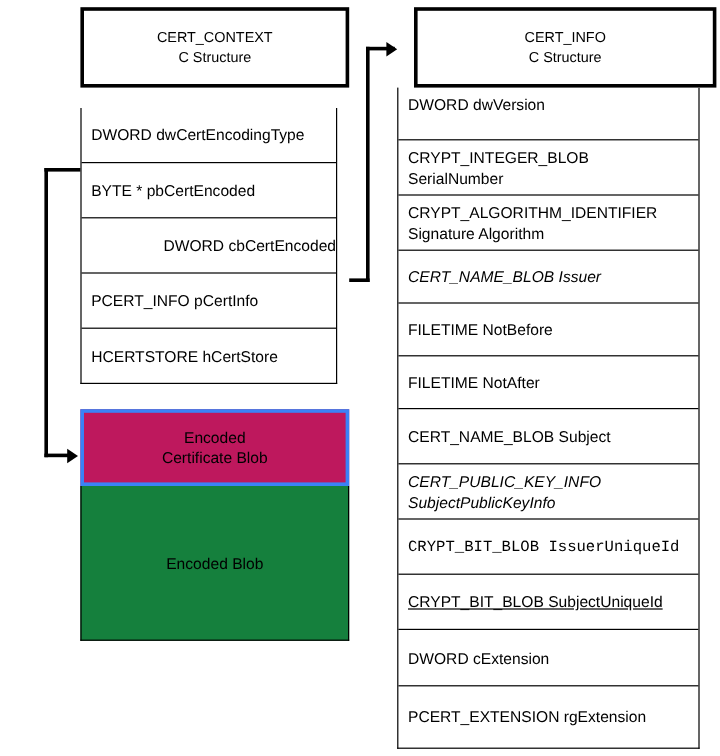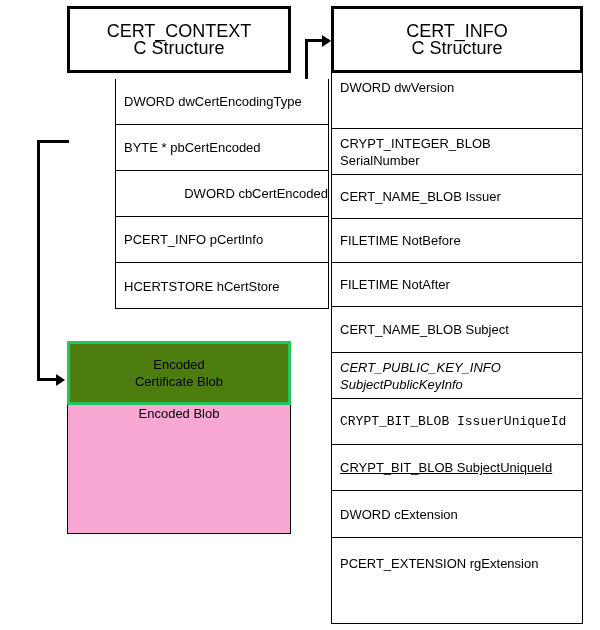--- a/index.html
+++ b/index.html
@@ -10,21 +10,21 @@
     -webkit-font-smoothing:none;
   }
   .diagram{position:absolute;inset:0;}
 
   .struct-header{
     position:absolute;box-sizing:border-box;
     border:3px solid #000;
     background:#fff;
     display:flex;align-items:center;justify-content:center;
     text-align:center;
-    font-size:18px;line-height:17px;
+    font-size:12px;line-height:17px;
     z-index:3;
   }
 
   .struct-rows{
     position:absolute;box-sizing:border-box;
     border:1px solid #000;
     border-top:none;
     background:#fff;
     z-index:2;
   }
@@ -35,30 +35,30 @@
     font-size:13px;
     line-height:17px;
     overflow:hidden;
   }
   .row:last-child{border-bottom:none;}
   .row.one-line{display:flex;align-items:center;padding-top:0;padding-left:8px;}
 
   
   .blob-header{
     position:absolute;box-sizing:border-box;
-    border:3px solid #22c55e;background:#4d7c0f;
+    border:3px solid #3b82f6;background:#be185d;
     display:flex;align-items:center;justify-content:center;
     text-align:center;font-size:13px;line-height:17px;
     z-index:3;
   }
   .blob-body{
     position:absolute;box-sizing:border-box;
     border:1px solid #000;border-top:none;
-    background:#f9a8d4;
-    display:flex;justify-content:center;
+    background:#15803d;
+    display:flex;align-items:center;justify-content:center;
     font-size:13px;line-height:17px;
     z-index:2;
   }
 
   
   .conn{position:absolute;background:#000;z-index:1;}
   .conn-h{height:3px;}
   .conn-v{width:3px;}
   .arrow-right{
     position:absolute;width:0;height:0;
@@ -73,54 +73,58 @@
 
 <div class="diagram">
 
   <div class="struct-header" style="left:67px;top:6px;width:224px;height:67px;">
     <div>
       <div>CERT_CONTEXT</div>
       <div>C Structure</div>
     </div>
   </div>
 
-  <div class="struct-rows" style="left:67px;top:79px;width:214px;height:230px;margin-left:48px;">
+  <div class="struct-rows" style="left:67px;top:90px;width:214px;height:230px;">
     <div class="row one-line" style="height:46px;">
       <span>DWORD dwCertEncodingType</span>
     </div>
     <div class="row one-line" style="height:46px;">
       <span>BYTE *  pbCertEncoded</span>
     </div>
     <div class="row one-line" style="height:46px;justify-content:flex-end;">
       <span>DWORD  cbCertEncoded</span>
     </div>
     <div class="row one-line" style="height:46px;text-align:right;">
       <span>PCERT_INFO  pCertInfo</span>
     </div>
     <div class="row one-line" style="height:46px;">
       <span>HCERTSTORE  hCertStore</span>
     </div>
   </div>
 
-  <div class="struct-header" style="left:331px;top:6px;width:252px;height:67px;">
+  <div class="struct-header" style="left:345px;top:6px;width:252px;height:67px;">
     <div>
       <div>CERT_INFO</div>
       <div>C Structure</div>
     </div>
   </div>
 
   <div class="struct-rows" style="left:331px;top:73px;width:252px;height:551px;">
-    <div class="row" style="height:56px;">
+    <div class="row" style="height:44px;">
       <div>DWORD dwVersion</div>
     </div>
     <div class="row" style="height:46px;">
       <div>CRYPT_INTEGER_BLOB</div>
       <div>SerialNumber</div>
     </div>
-    <div class="row one-line" style="height:44px;">
+    <div class="row" style="height:46px;">
+      <div>CRYPT_ALGORITHM_IDENTIFIER</div>
+      <div>Signature Algorithm</div>
+    </div>
+    <div class="row one-line" style="height:44px;font-style:italic;">
       <span>CERT_NAME_BLOB Issuer</span>
     </div>
     <div class="row one-line" style="height:44px;">
       <span>FILETIME NotBefore</span>
     </div>
     <div class="row one-line" style="height:44px;">
       <span>FILETIME NotAfter</span>
     </div>
     <div class="row one-line" style="height:46px;text-align:right;">
       <span>CERT_NAME_BLOB Subject</span>

